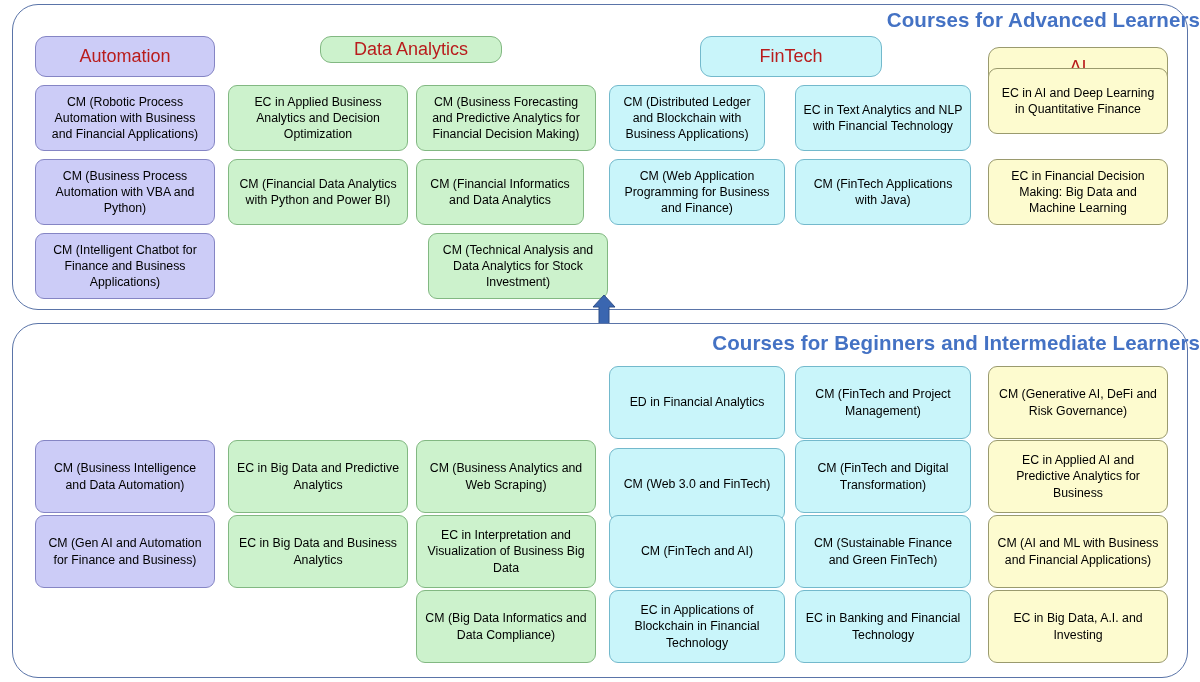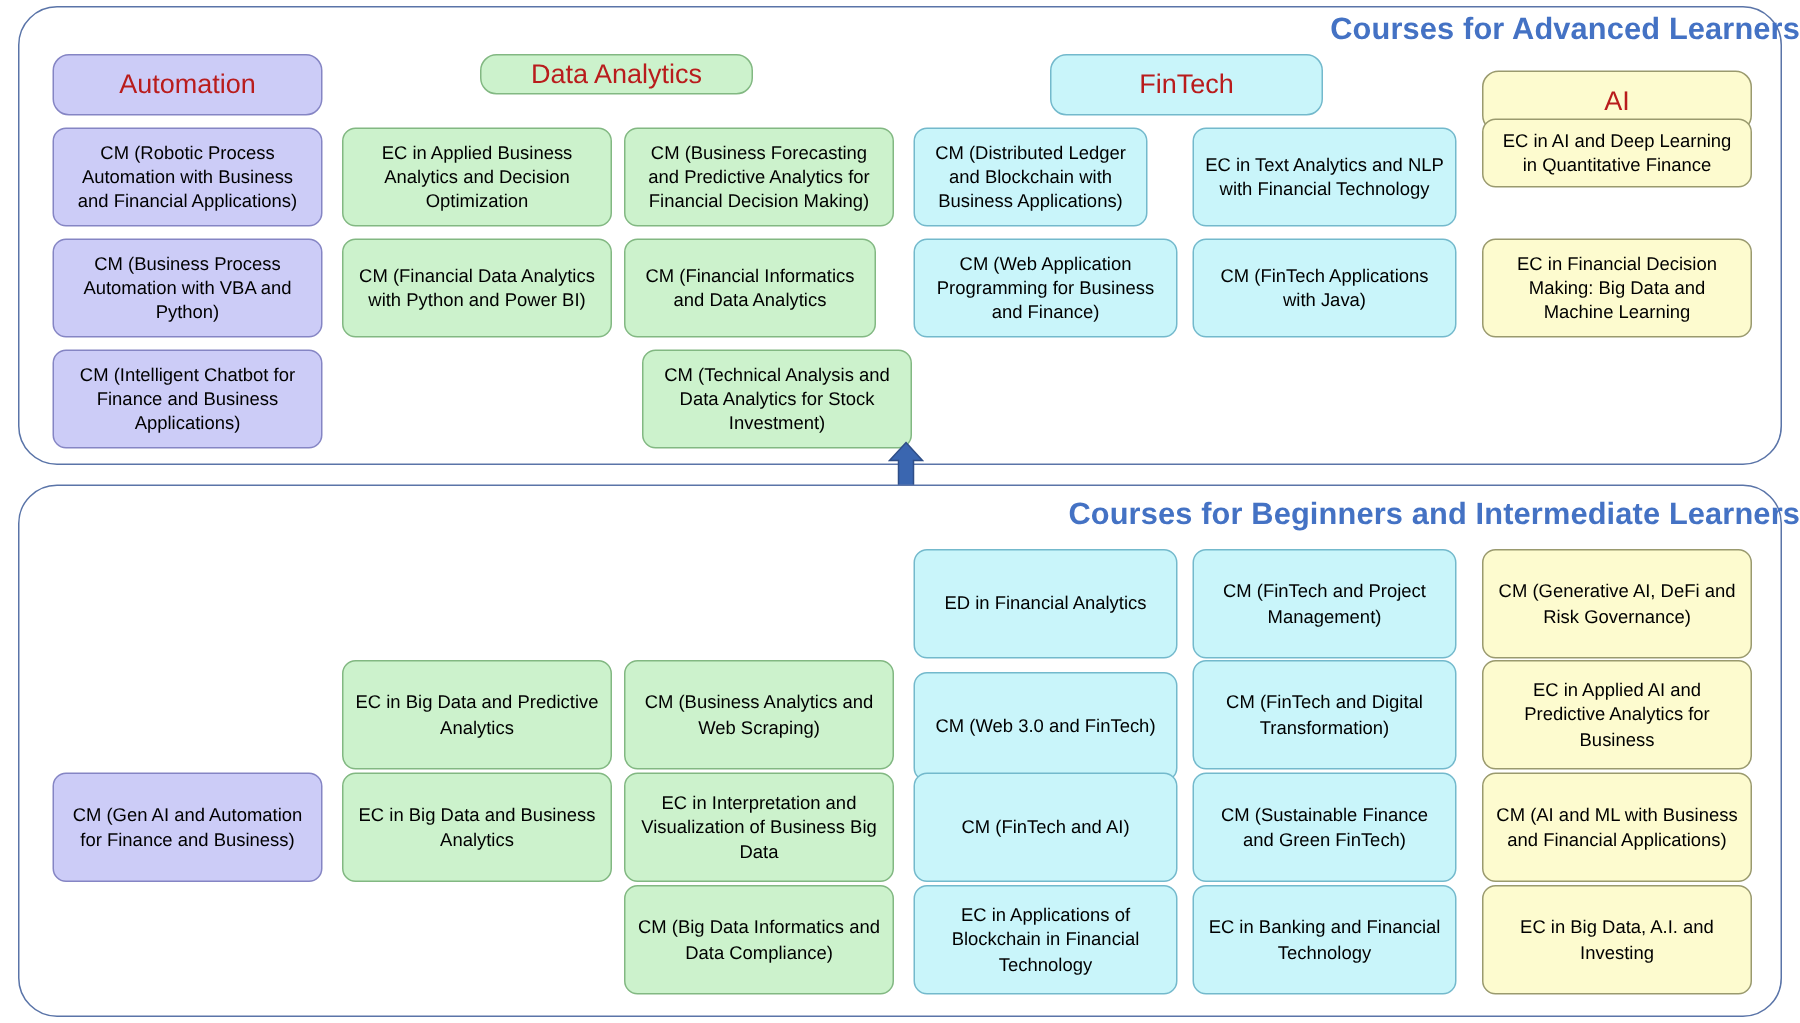--- a/index.html
+++ b/index.html
@@ -134,36 +134,39 @@
     <span>CM (Web Application Programming for Business and Finance)</span>
   </div>
 
   <div class="box c-blue" style="left:795px; top:85px; width:176px; height:66px;">
     <span>EC in Text Analytics and NLP with Financial Technology</span>
   </div>
   <div class="box c-blue" style="left:795px; top:159px; width:176px; height:66px;">
     <span>CM (FinTech Applications with Java)</span>
   </div>
 
-  <div class="box c-yellow" style="left:988px; top:79px; width:180px; height:46px;">
+  <div class="box c-yellow" style="left:988px; top:68px; width:180px; height:66px;">
     <span>EC in AI and Deep Learning in Quantitative Finance</span>
   </div>
   <div class="box c-yellow" style="left:988px; top:159px; width:180px; height:66px;">
     <span>EC in Financial Decision Making: Big Data and Machine Learning</span>
   </div>
 
   <div class="connector">
     <svg width="24" height="32" viewBox="0 0 24 32" xmlns="http://www.w3.org/2000/svg">
       <polygon points="12,1 23,13 17,13 17,31 7,31 7,13 1,13" fill="#3A66B0" stroke="#2F4E87" stroke-width="1"></polygon>
     </svg>
   </div>
 
   <div class="panel" id="panel-beginner"></div>
   <div class="panel-title" id="title-beginner">Courses for Beginners and Intermediate Learners</div>
 
+  <div class="box c-purple" style="left:35px; top:440px; width:180px; height:73px;">
+    <span>CM (Business Intelligence and Data Automation)</span>
+  </div>
   <div class="box c-purple" style="left:35px; top:515px; width:180px; height:73px;">
     <span>CM (Gen AI and Automation for Finance and Business)</span>
   </div>
 
   <div class="box c-green" style="left:228px; top:440px; width:180px; height:73px;">
     <span>EC in Big Data and Predictive Analytics</span>
   </div>
   <div class="box c-green" style="left:228px; top:515px; width:180px; height:73px;">
     <span>EC in Big Data and Business Analytics</span>
   </div>

